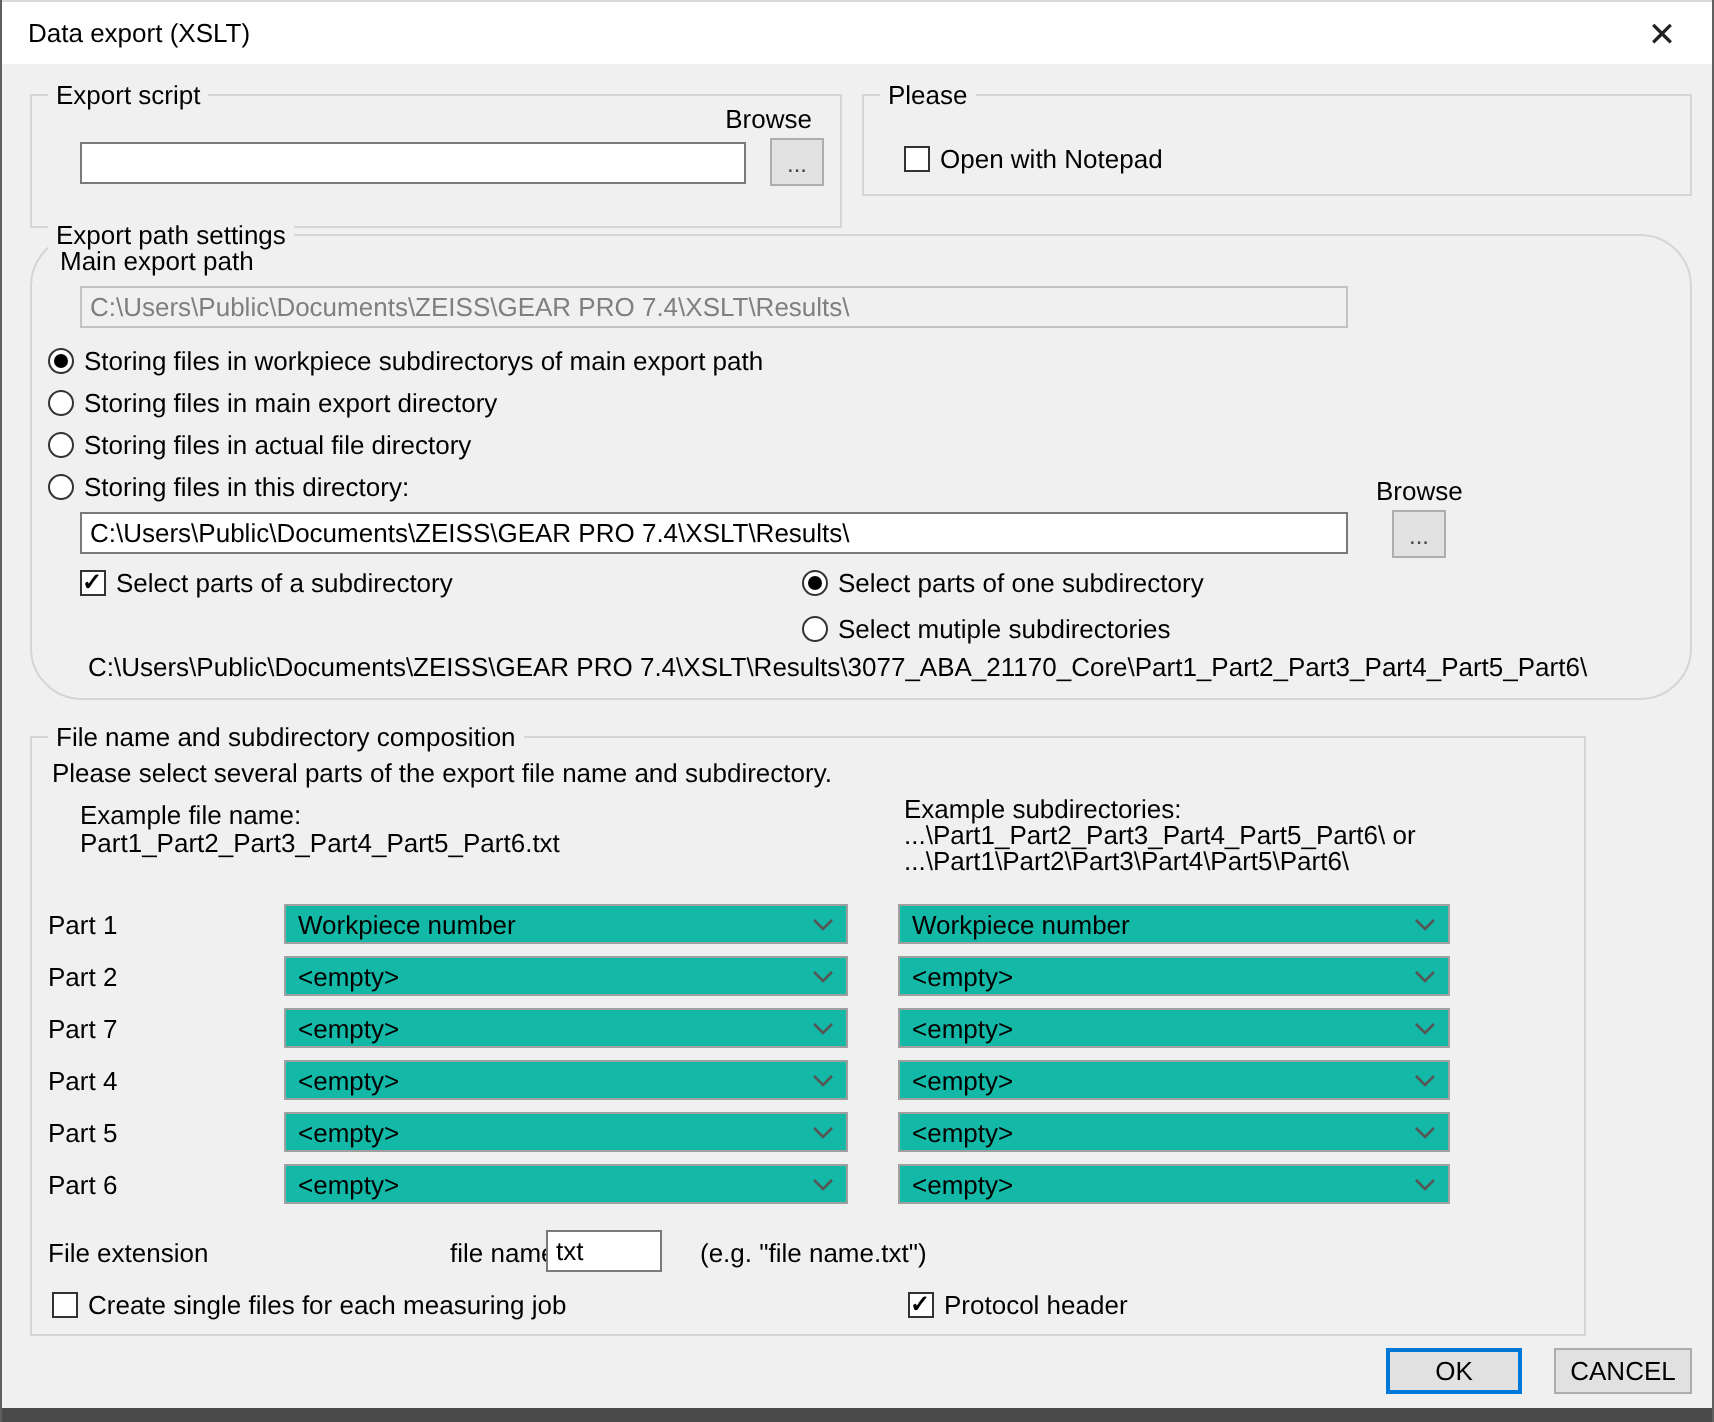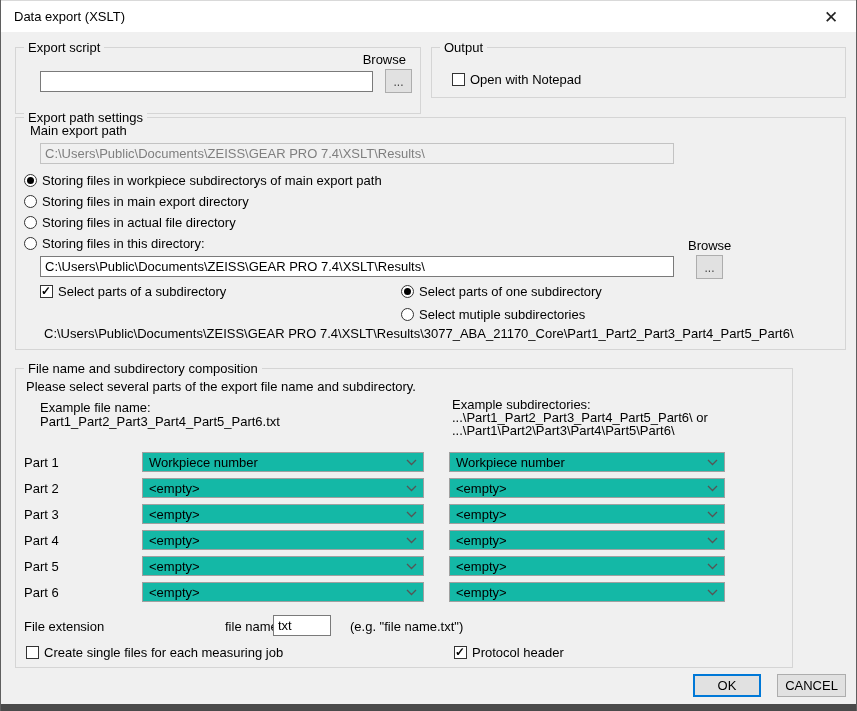--- a/index.html
+++ b/index.html
@@ -81,28 +81,28 @@
   </div>
 
   <div class="groupbox" style="left:14px; top:47px; width:406px; height:67px;">
     <span class="grouplabel">Export script</span>
     <span class="lbl" style="right:14px; top:4px;">Browse</span>
     <input class="tinput" style="left: 24px; top: 23px; width: 333px; height: 21px;">
     <div class="dots" style="left:369px; top:21px; width:27px; height:24px;">...</div>
   </div>
 
   <div class="groupbox" style="left:430px; top:47px; width:415px; height:51px;">
-    <span class="grouplabel">Output</span>
+    <span class="grouplabel">Please</span>
     <div class="ctrlrow" style="left:20px; top:24px;">
       <span class="checkbox"></span>
       <span>Open with Notepad</span>
     </div>
   </div>
 
-  <div class="groupbox" style="left:14px; top:117px; width:831px; height:233px;">
+  <div class="groupbox" style="left:14px; top:117px; width:831px; height:233px;border-radius:26px;">
     <span class="grouplabel">Export path settings</span>
 
     <span class="lbl" style="left:14px; top:5px;">Main export path</span>
     <input class="tinput disabled" style="left: 24px; top: 25px; width: 634px; height: 21px;" value="C:\Users\Public\Documents\ZEISS\GEAR PRO 7.4\XSLT\Results\">
 
     <div class="ctrlrow" style="left:8px; top:55px;">
       <span class="radio on"></span>
       <span>Storing files in workpiece subdirectorys of main export path</span>
     </div>
     <div class="ctrlrow" style="left:8px; top:97px;">
@@ -172,21 +172,21 @@
           <polyline points="1,1 5.5,5.5 10,1" fill="none" stroke="#555" stroke-width="1.3"></polyline>
         </svg>
     </div>
     <div class="combo" style="left:433px; top:109px; width:276px;">
       <span class="ctext">&lt;empty&gt;</span>
       <svg class="chev" width="11" height="7" viewBox="0 0 11 7">
           <polyline points="1,1 5.5,5.5 10,1" fill="none" stroke="#555" stroke-width="1.3"></polyline>
         </svg>
     </div>
 
-    <span class="lbl" style="left:8px; top:138px;">Part 3</span>
+    <span class="lbl" style="left:8px; top:138px;">Part 7</span>
     <div class="combo" style="left:126px; top:135px; width:282px;">
       <span class="ctext">&lt;empty&gt;</span>
       <svg class="chev" width="11" height="7" viewBox="0 0 11 7">
           <polyline points="1,1 5.5,5.5 10,1" fill="none" stroke="#555" stroke-width="1.3"></polyline>
         </svg>
     </div>
     <div class="combo" style="left:433px; top:135px; width:276px;">
       <span class="ctext">&lt;empty&gt;</span>
       <svg class="chev" width="11" height="7" viewBox="0 0 11 7">
           <polyline points="1,1 5.5,5.5 10,1" fill="none" stroke="#555" stroke-width="1.3"></polyline>

